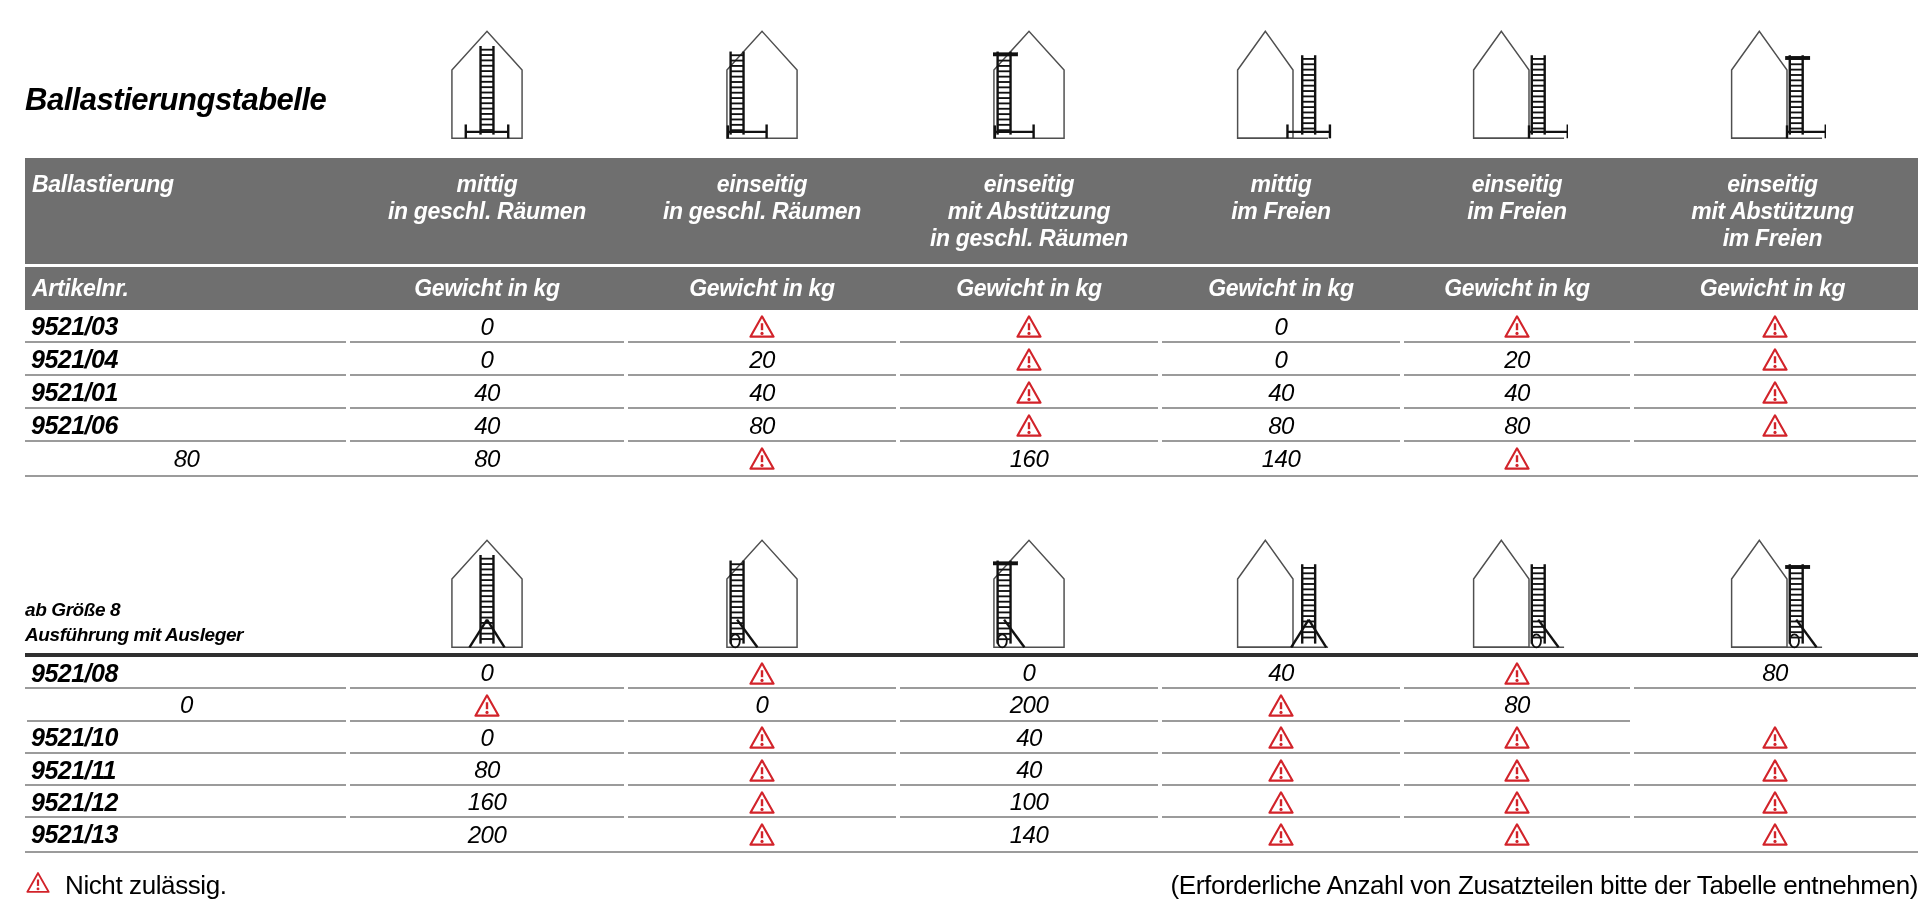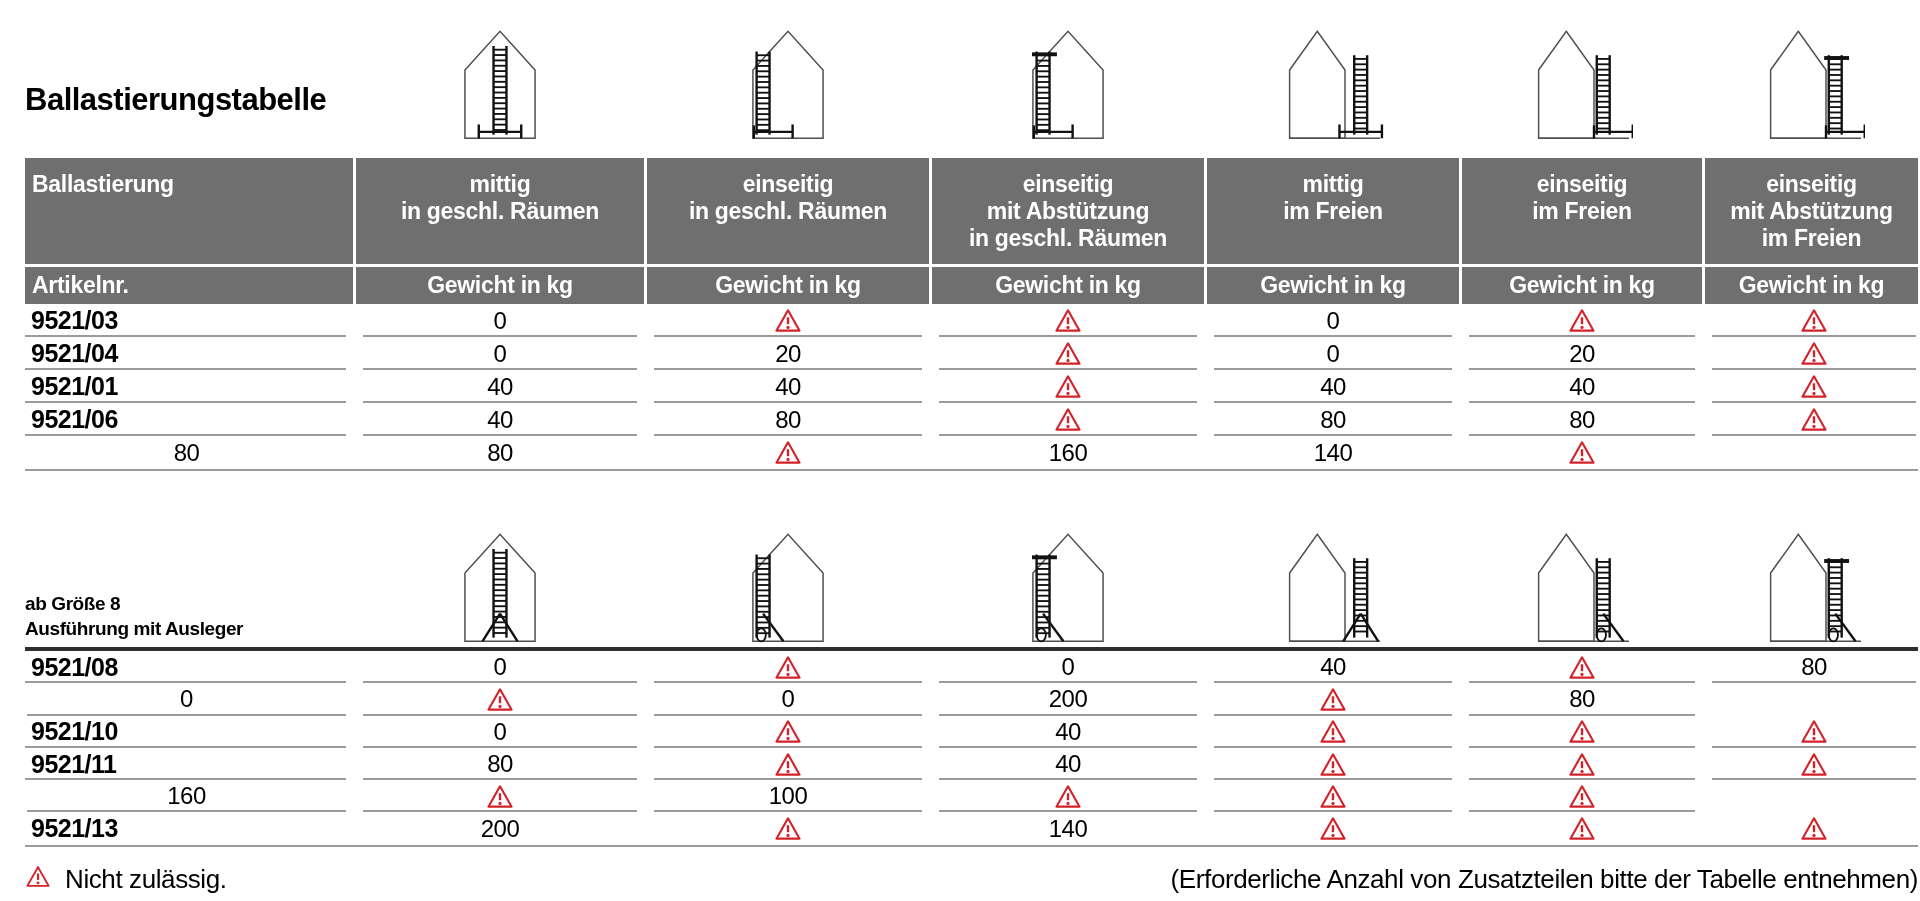--- a/index.html
+++ b/index.html
@@ -3,21 +3,21 @@
 <meta charset="utf-8">
 <style>
   * { box-sizing: border-box; margin: 0; padding: 0; }
   html,body { background:#fff; }
   body { font-family: "Liberation Sans", sans-serif; color:#000; }
   .page { position:relative; width:1920px; height:901px; overflow:hidden;
           padding:12px 2px 0 25px; background:#fff; }
 
   
   .grid { display:grid; grid-template-columns:323px 278px 272px 262px 242px 230px 1fr;
-          column-gap:13px; width:1893px; }
+          width:1893px;font-style:italic; }
 
   
   .iconrow  { height:146px; align-items:flex-start; }
   .iconrow2 { height:176px; align-items:flex-end; }
   .icon-cell { display:flex; justify-content:center; }
   .iconrow  .icon-cell svg { margin-top:10px; }
   .iconrow2 .icon-cell svg { margin-bottom:2px; }
 
   .title-cell { display:flex; align-items:flex-end; height:100%; }
   .title-cell h1 { font-size:31px; font-weight:700; letter-spacing:-0.5px; padding-bottom:40px; }
@@ -27,21 +27,21 @@
 
   
   .band .cell { background:var(--hdr,#6f6f6f); color:#fff; font-weight:700;
                 margin:0 -5px; }
   .band .cell:first-child { margin-left:0; }
   .band .cell:last-child  { margin-right:0; }
   .band-main { height:106px; margin-bottom:3px; }
   .band-main .cell { font-size:23px; line-height:27px; padding-top:13px; text-align:center;
                      letter-spacing:-0.3px; }
   .band-main .cell.left { text-align:left; padding-left:7px; }
-  .band-sub { height:37px; }
+  .band-sub { height:43px; }
   .band-sub .cell { font-size:23px; display:flex; align-items:center; justify-content:center;
                     letter-spacing:-0.3px; }
   .band-sub .cell.left { justify-content:flex-start; padding-left:7px; }
 
   
   .rowswrap.sec1 { border-bottom:2px solid var(--line,#9b9b9b); }
   .rowswrap.sec2 { border-top:4px solid var(--heavy,#2f2f2f);
                    border-bottom:2px solid var(--line,#9b9b9b);text-align:right; }
   .row { height:33px; align-items:center; }
   .sec2 .row { height:32.3px; }
@@ -620,20 +620,21 @@
         </div>
         <div class="cell">
           <svg viewBox="0 0 30 27" width="28" height="25">
     <path d="M15 2.5 L27.5 24.5 H2.5 Z" fill="none" stroke="#d2232a" stroke-width="2.3" stroke-linejoin="round"></path>
     <line x1="15" y1="10" x2="15" y2="17.5" stroke="#d2232a" stroke-width="2.6"></line>
     <circle cx="15" cy="21" r="1.7" fill="#d2232a"></circle>
           </svg>
         </div>
       </div>
       <div class="grid row">
+        <div class="cell article">9521/12</div>
         <div class="cell">160</div>
         <div class="cell">
           <svg viewBox="0 0 30 27" width="28" height="25">
     <path d="M15 2.5 L27.5 24.5 H2.5 Z" fill="none" stroke="#d2232a" stroke-width="2.3" stroke-linejoin="round"></path>
     <line x1="15" y1="10" x2="15" y2="17.5" stroke="#d2232a" stroke-width="2.6"></line>
     <circle cx="15" cy="21" r="1.7" fill="#d2232a"></circle>
           </svg>
         </div>
         <div class="cell">100</div>
         <div class="cell">

